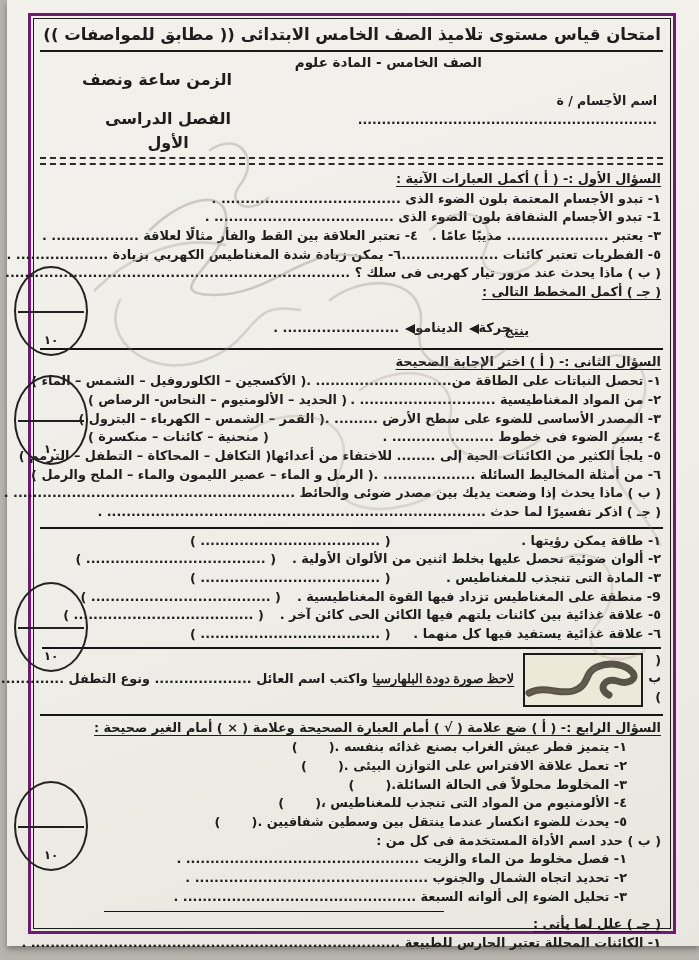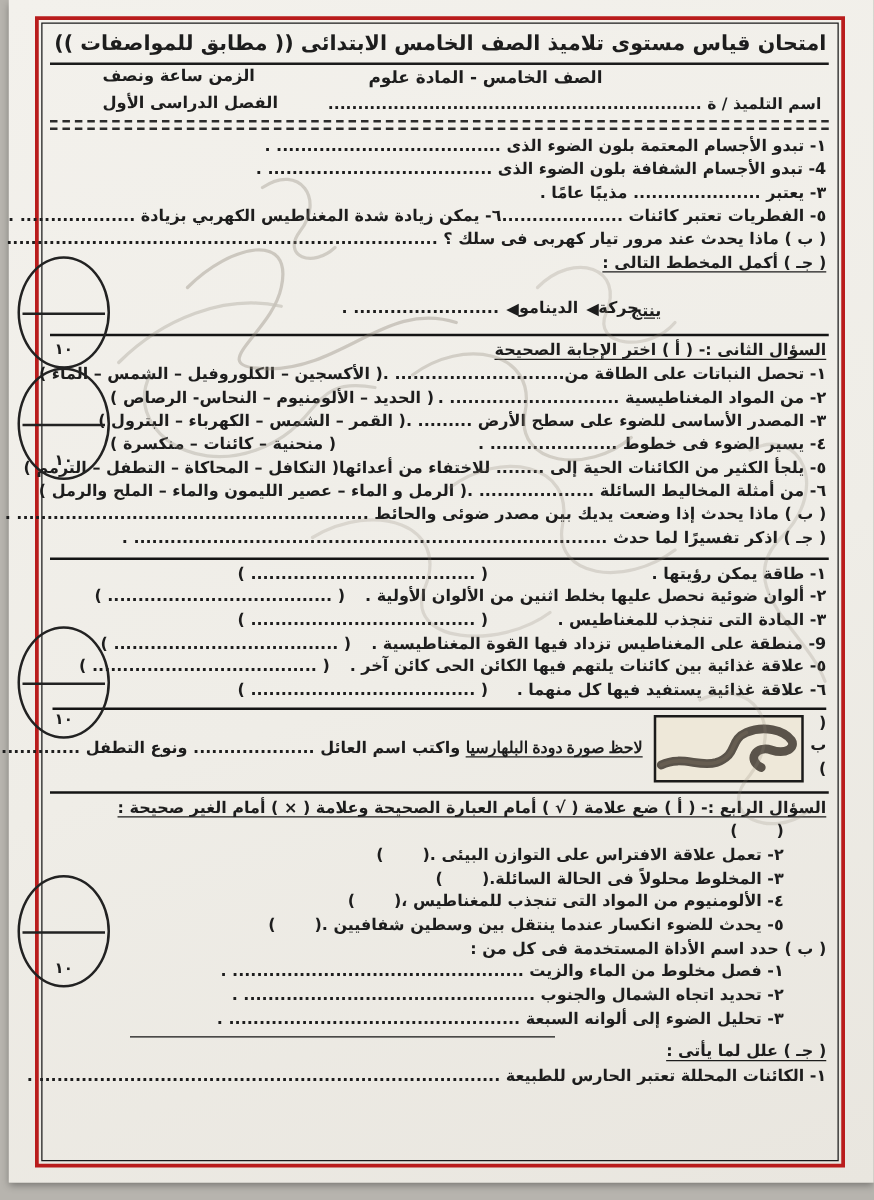--- a/index.html
+++ b/index.html
@@ -11,37 +11,37 @@
     font-weight:700; color:#1d1d1d;
     direction:rtl;
   }
   .paper {
     position:absolute; left:7px; top:0; width:692px; height:946px;
     background:linear-gradient(160deg,#f3f1ec 0%,#efede7 55%,#e9e6df 100%);
     box-shadow:0 3px 6px rgba(0,0,0,.35);
   }
   .frame {
     position:absolute; left:28px; top:13px; width:648px; height:921px;
-    border:3px solid #b91c1c;
+    border:3px solid #701a75;
   }
   .frame-inner {
     position:absolute; inset:2px;
     border:1px solid #1b1b1b;
     padding:3px 7px 2px 6px;
     overflow:visible;
     font-size:12.8px; line-height:1.46;
   }
   
   .title {
     display:block; font-size:16.5px; line-height:1.45; letter-spacing:-.2px;
     border-bottom:2px solid #1b1b1b; padding:1px 2px 3px; white-space:nowrap;
   }
   .hdr-row { display:flex; justify-content:space-between; align-items:flex-start; padding:1px 6px 0 42px; }
   .hdr-subject { margin-right:175px; font-size:13.5px;margin-left:28px; }
-  .hdr-left { font-size:13px; text-align:center; }
+  .hdr-left { font-size:16px; text-align:center;margin-top:15px; }
   .hdr-student { font-size:12.5px; }
   .dash-sep {
     height:8px; margin:3px 0 4px;
     border-top:2.6px dashed #2b2b2b; border-bottom:2.6px dashed #2b2b2b;
   }
   
   .section { position:relative; padding:1px 2px 2px; }
   .q-heading { text-decoration:underline; text-underline-offset:3px; text-decoration-thickness:1.4px; margin-bottom:1px; }
   .line { white-space:nowrap; }
   .pair-row { display:flex; justify-content:space-between; }
@@ -113,35 +113,37 @@
 <div class="frame">
   <div class="frame-inner">
 
     <div>
       <span class="title">امتحان قياس مستوى تلاميذ الصف الخامس الابتدائى (( مطابق للمواصفات ))</span>
       <div class="hdr-row">
         <span class="hdr-subject">الصف الخامس - المادة علوم</span>
         <span class="hdr-left">الزمن ساعة ونصف</span>
       </div>
       <div class="hdr-row">
-        <span class="hdr-student">اسم التلميذ / ة ...............................................................</span>
+        <span class="hdr-student">اسم الأجسام / ة ...............................................................</span>
         <span class="hdr-left">الفصل الدراسى الأول</span>
       </div>
       <div class="dash-sep"></div>
     </div>
 
     <div class="section">
       <div class="score-circle" style="top:97px;">
         <span class="mid"></span>
         <span class="val">١٠</span>
       </div>
+      <div class="q-heading line">السؤال الأول :- ( أ ) أكمل العبارات الآتية :</div>
       <div class="line">١- تبدو الأجسام المعتمة بلون الضوء الذى ..................................... .</div>
-      <div class="line">4- تبدو الأجسام الشفافة بلون الضوء الذى ..................................... .</div>
+      <div class="line">1- تبدو الأجسام الشفافة بلون الضوء الذى ..................................... .</div>
       <div class="pair-row">
         <span class="line">٣- يعتبر ..................... مذيبًا عامًا .</span>
+        <span class="line">٤- تعتبر العلاقة بين القط والفأر مثالًا لعلاقة .................. .</span>
       </div>
       <div class="pair-row">
         <span class="line">٥- الفطريات تعتبر كائنات ....................</span>
         <span class="line">٦- يمكن زيادة شدة المغناطيس الكهربي بزيادة ................... .</span>
       </div>
       <div class="line">( ب ) ماذا يحدث عند مرور تيار كهربى فى سلك ؟ ....................................................................... .</div>
       <div class="line q-heading" style="display:inline-block">( جـ ) أكمل المخطط التالى :</div>
       <div class="diagram">
         <span class="dg-word">حركة</span>
         <span class="arrow-wrap">
@@ -240,20 +242,21 @@
 
     <div class="sep"></div>
 
     <div class="section">
       <div class="score-circle" style="top:63px;">
         <span class="mid"></span>
         <span class="val">١٠</span>
       </div>
       <div class="q-heading line">السؤال الرابع :- ( أ ) ضع علامة ( √ ) أمام العبارة الصحيحة وعلامة ( × ) أمام الغير صحيحة :</div>
       <div class="tf-row indent">
+        <span class="tf-stem">١- يتميز فطر عيش الغراب بصنع غذائه بنفسه .</span>
         <span class="tf-bracket">(&nbsp;&nbsp;&nbsp;&nbsp;&nbsp;&nbsp;&nbsp;)</span>
       </div>
       <div class="tf-row indent">
         <span class="tf-stem">٢- تعمل علاقة الافتراس على التوازن البيئى .</span>
         <span class="tf-bracket">(&nbsp;&nbsp;&nbsp;&nbsp;&nbsp;&nbsp;&nbsp;)</span>
       </div>
       <div class="tf-row indent">
         <span class="tf-stem">٣- المخلوط محلولاً فى الحالة السائلة.</span>
         <span class="tf-bracket">(&nbsp;&nbsp;&nbsp;&nbsp;&nbsp;&nbsp;&nbsp;)</span>
       </div>

